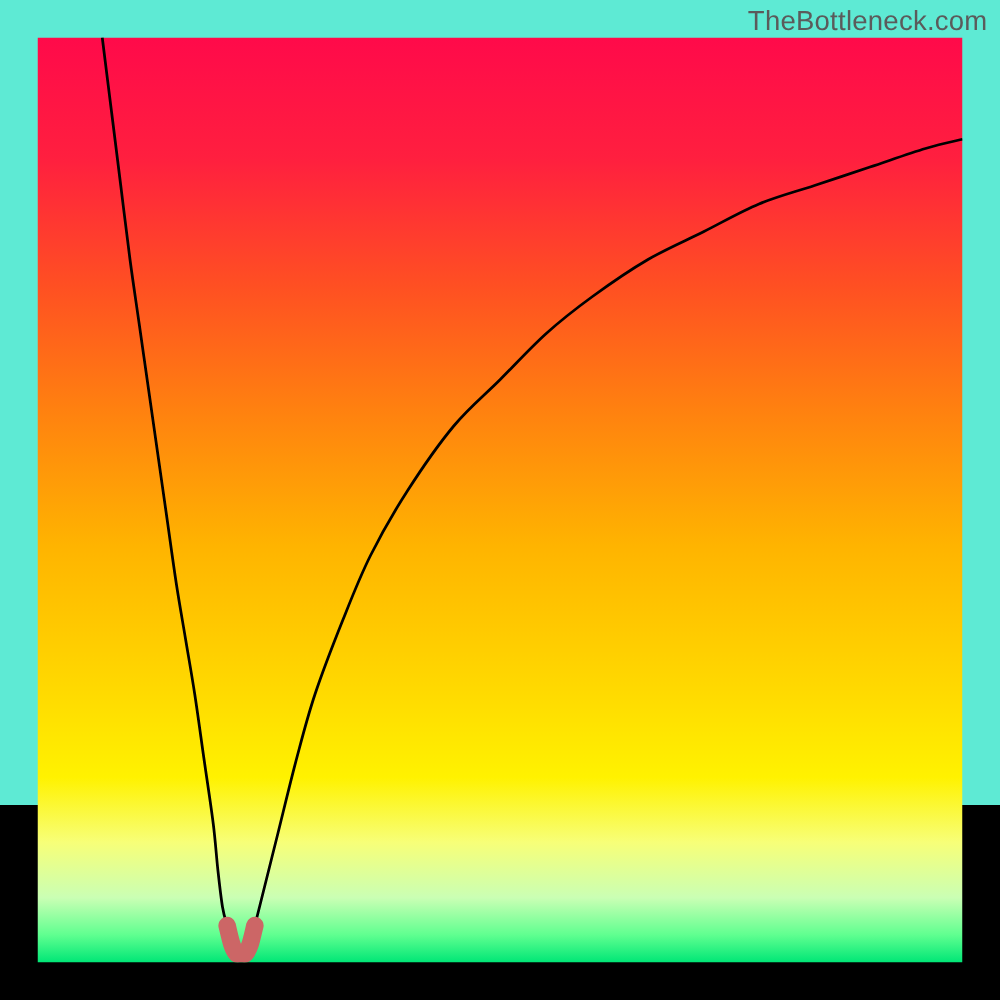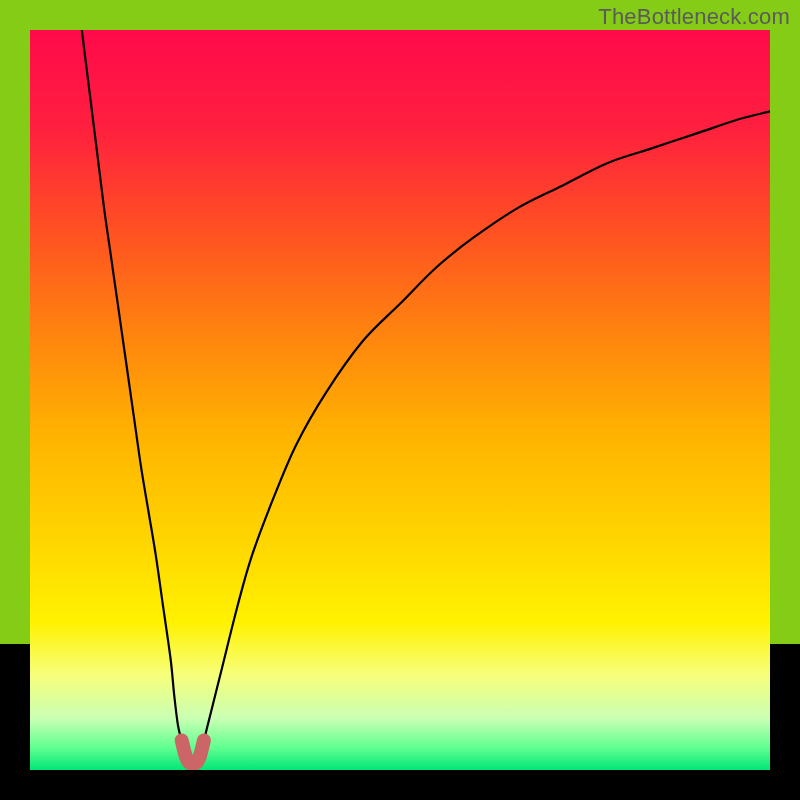--- a/index.html
+++ b/index.html
@@ -10,21 +10,21 @@
     overflow: hidden;
     background: #000;
     font-family: Arial, Helvetica, sans-serif;
   }
   .frame {
     position: absolute;
     left: 0;
     top: 0;
     width: 800px;
     height: 644px;
-    background: #84cc16;
+    background: #5eead4;
   }
   .plot-area {
     position: absolute;
     left: 30px;
     top: 30px;
     width: 740px;
     height: 740px;
   }
   .plot-area svg {
     display: block;

